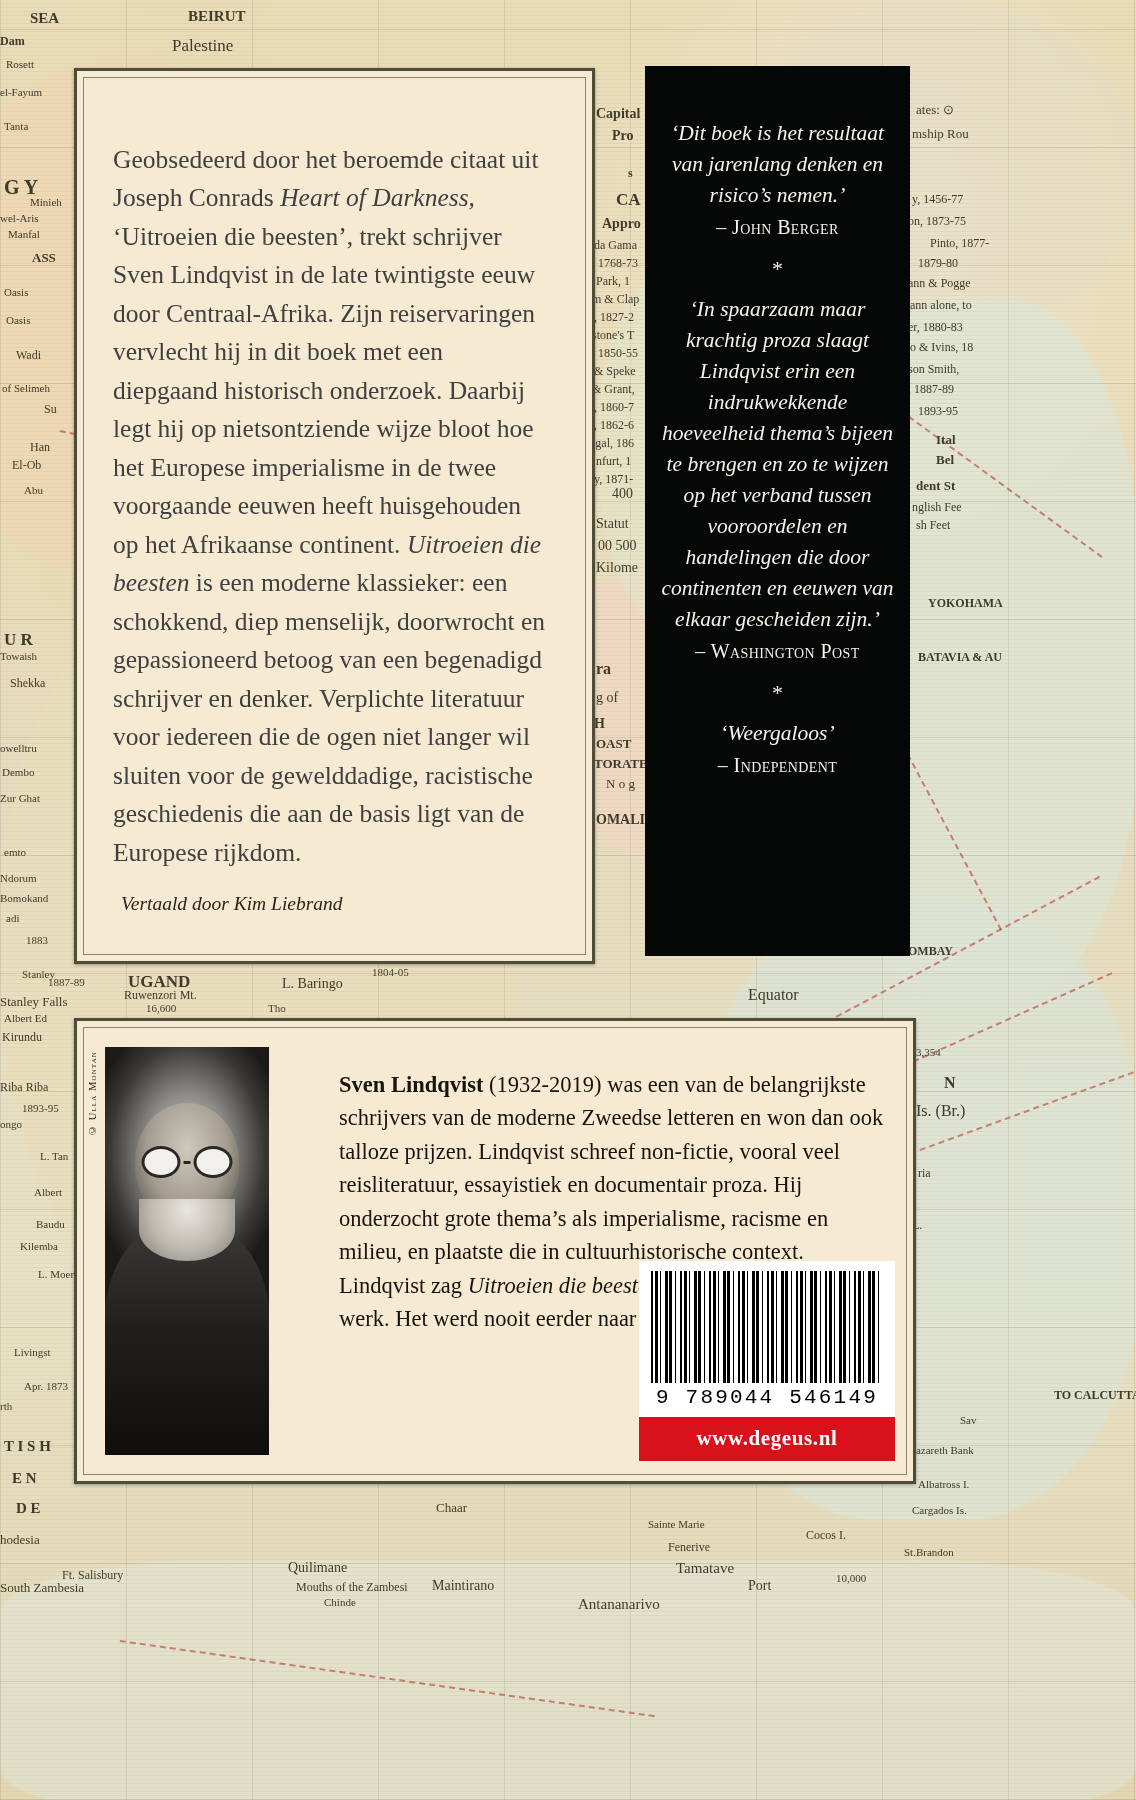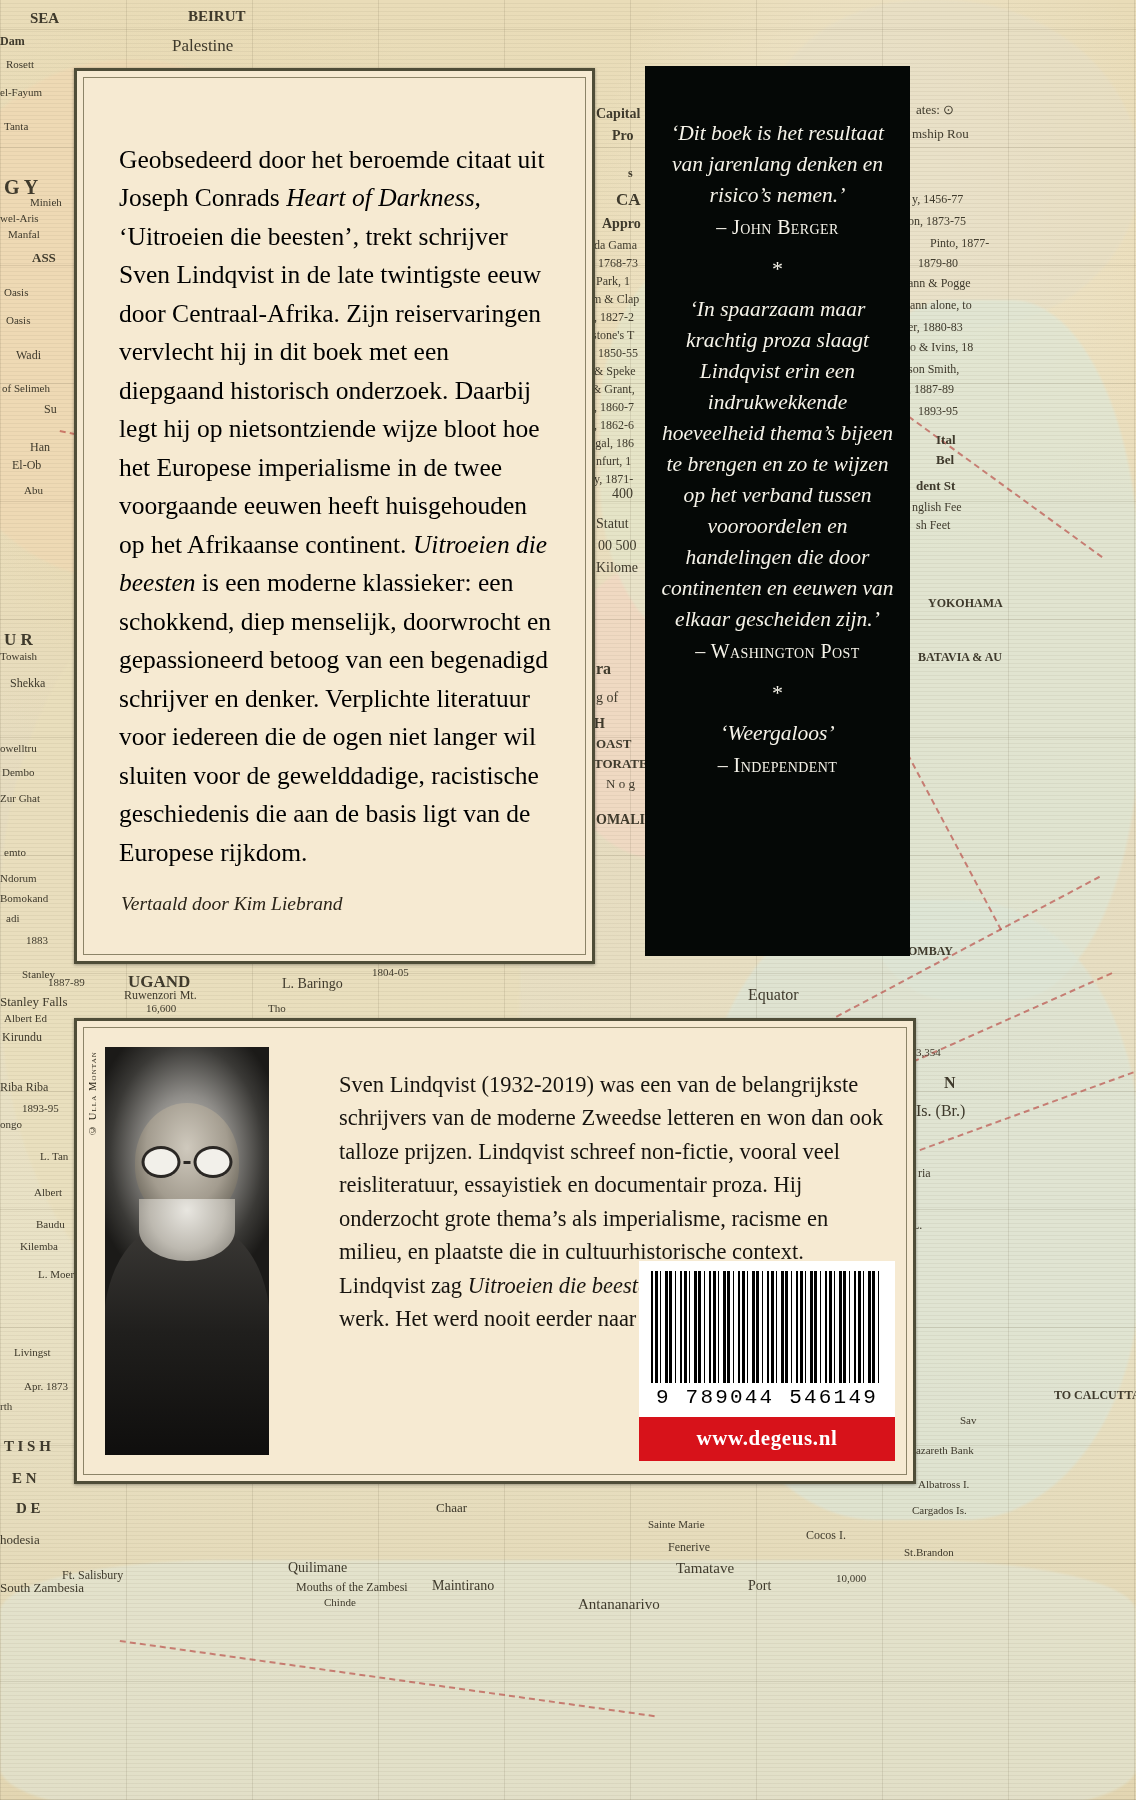--- a/index.html
+++ b/index.html
@@ -58,22 +58,22 @@
     position:absolute;
     background:#f6ead2;
     border:3px solid #4f4d38;
     box-shadow:0 0 0 2px #f6ead2 inset, 0 1px 3px rgba(0,0,0,.35);
   }
   .panel-inner-rule{position:absolute;inset:6px;border:1px solid #8c8468;pointer-events:none;}
 
   
   #blurb-panel{left:74px;top:68px;width:515px;height:890px;}
   .blurb-text{
-    position:absolute;left:42px;top:44px;right:40px;
-    font-size:25.5px;line-height:38.5px;color:#000000;
+    position:absolute;left:36px;top:44px;right:40px;
+    font-size:25.5px;line-height:38.5px;color:#404040;
     text-align:left;
   }
   .blurb-text .it{font-style:italic;}
   .translator{
     position:absolute;left:44px;bottom:46px;
     font-style:italic;font-size:19.5px;color:#2a2419;
   }
 
   
   #quotes-panel{
@@ -124,21 +124,21 @@
   .photo-credit{
     position:absolute;left:10px;top:30px;width:18px;
     font-size:10.5px;letter-spacing:1.1px;color:#2b2619;
     writing-mode:vertical-rl;text-orientation:mixed;transform:rotate(180deg);
     font-variant:small-caps;white-space:nowrap;
   }
   .bio-text{
     position:absolute;left:262px;top:24px;right:24px;
     font-size:22.5px;line-height:33.5px;color:#17140f;
   }
-  .bio-text b{font-weight:normal;text-align:right;}
+  .bio-text b{font-weight:bold;text-align:right;}
   .bio-text .it{font-style:italic;}
 
   
   #barcode-block{position:absolute;right:18px;bottom:20px;width:256px;}
   .barcode-box{background:#ffffff;padding:10px 12px 4px 12px;}
   .bars{height:112px;width:100%;
     background-image:repeating-linear-gradient(90deg,
       #000 0 2px, #fff 2px 4px, #000 4px 7px, #fff 7px 9px,
       #000 9px 10px, #fff 10px 14px, #000 14px 17px, #fff 17px 18px,
       #000 18px 21px, #fff 21px 24px, #000 24px 25px, #fff 25px 29px);

